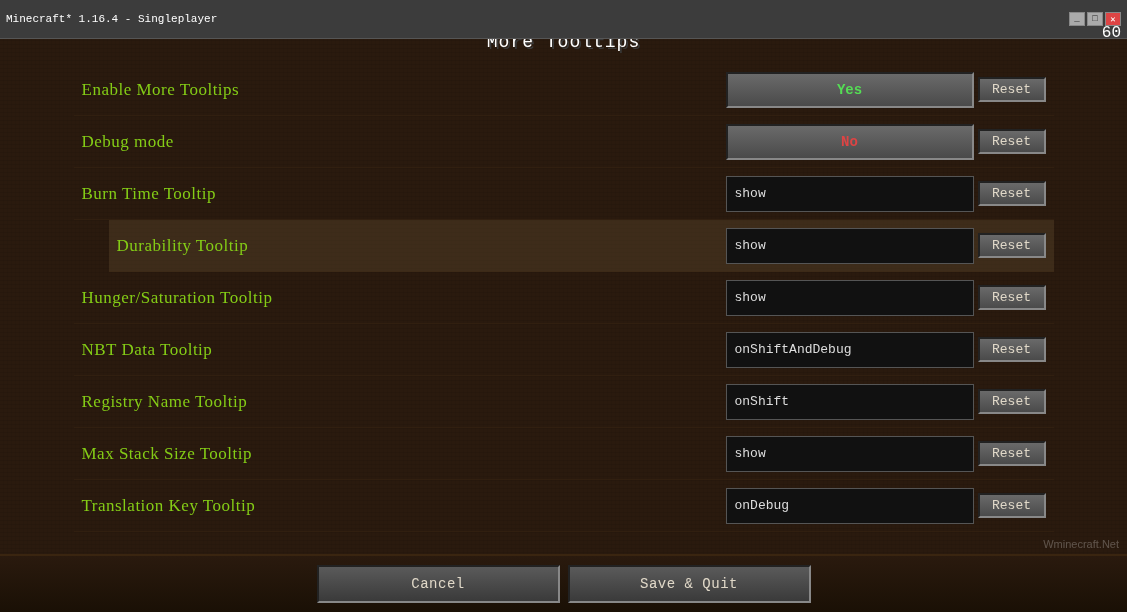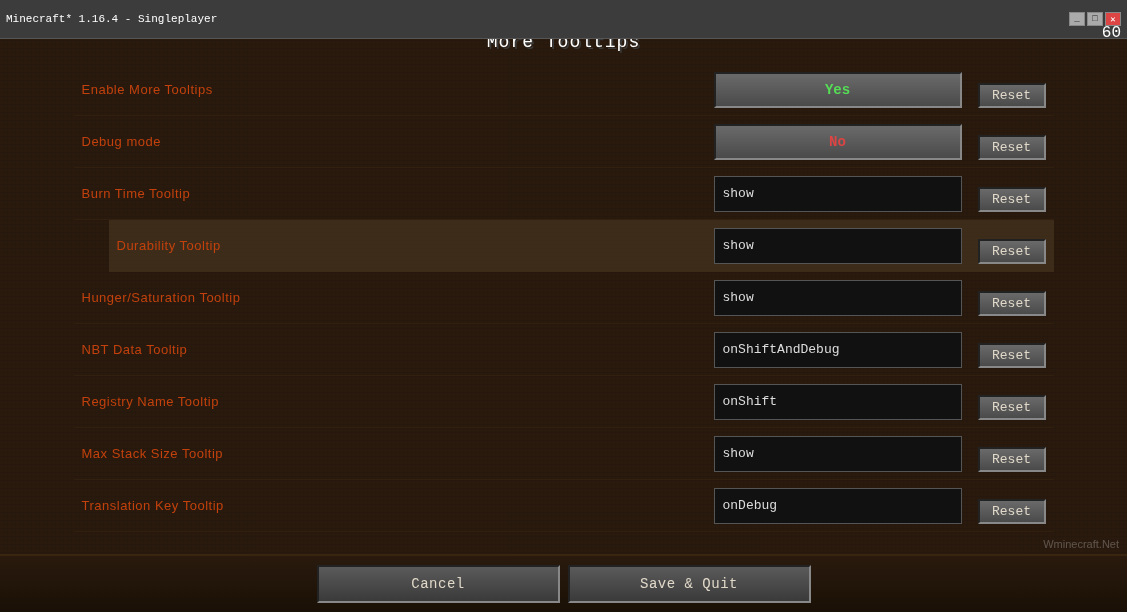--- a/index.html
+++ b/index.html
@@ -137,30 +137,30 @@
       border-bottom: 1px solid rgba(60,40,20,0.4);
     }
 
     .setting-row.highlighted {
       background: rgba(100,80,50,0.35);
       margin-left: 35px;
     }
 
     .setting-label {
       flex: 1;
-      color: #c2410c;
-      font-size: 13px;
-      font-family: Liberation Sans, sans-serif;
+      color: #84cc16;
+      font-size: 17px;
+      font-family: Liberation Serif, serif;
       letter-spacing: 0.5px;
     }
 
     .setting-control {
       display: flex;
-      align-items: flex-end;
-      gap: 16px;
+      align-items: center;
+      gap: 4px;
     }
 
     
     .value-btn-toggle {
       width: 248px;
       height: 36px;
       background: linear-gradient(to bottom, #6a6a6a, #4a4a4a);
       border: 2px solid #222;
       border-right-color: #888;
       border-bottom-color: #888;

